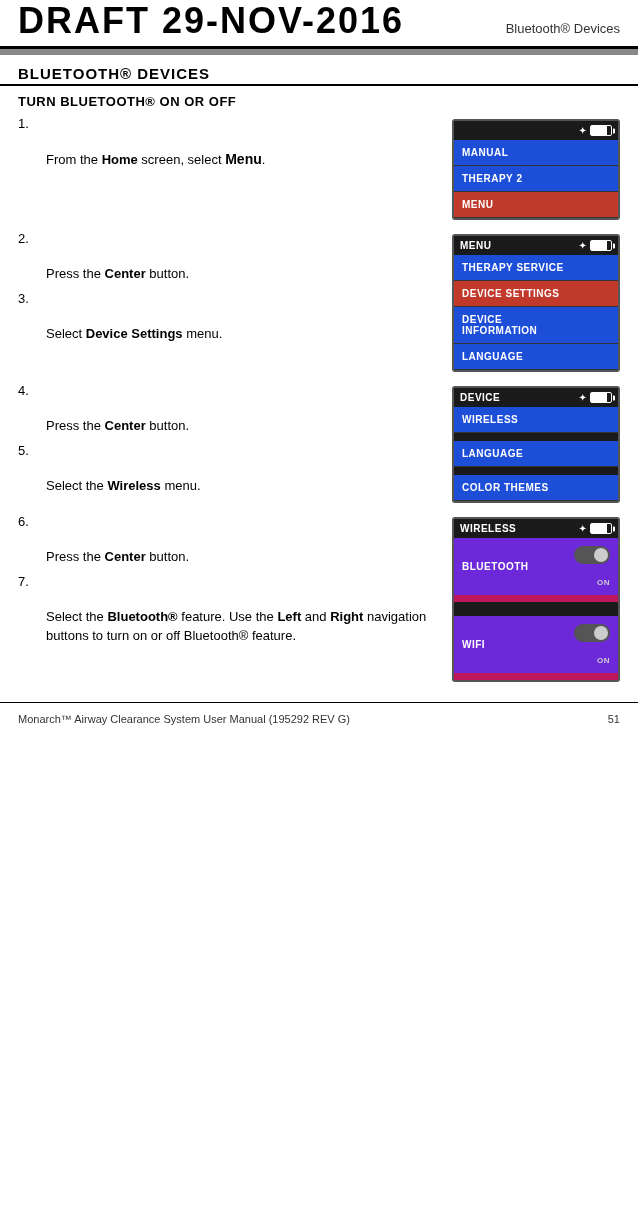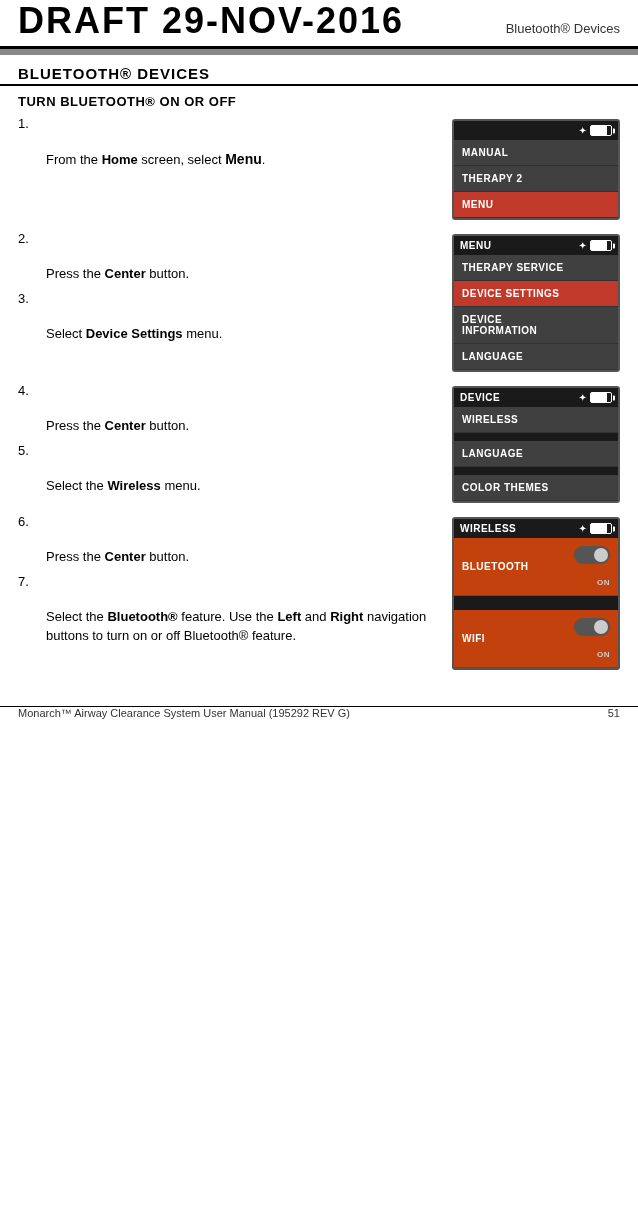--- a/index.html
+++ b/index.html
@@ -154,39 +154,39 @@
       width: 80%;
     }
 
     .device-menu-item {
       padding: 7px 8px;
       color: #fff;
       font-size: 10px;
       font-weight: bold;
       letter-spacing: 0.5px;
       border-bottom: 1px solid #333;
-      background: #404040;
+      background: #1d4ed8;
     }
     .device-menu-item.active {
       background: #c0392b;
       color: #fff;
     }
 
     
     .toggle-row {
       display: flex;
       justify-content: space-between;
       align-items: center;
       padding: 8px 8px;
       color: #fff;
       font-size: 10px;
       font-weight: bold;
       letter-spacing: 0.5px;
-      border-bottom: 1px solid #be185d;
-      background: #c2410c;
+      border-bottom: 7px solid #be185d;
+      background: #6d28d9;
     }
     .toggle-switch {
       width: 36px;
       height: 18px;
       border-radius: 9px;
       position: relative;
       display: flex;
       align-items: center;
     }
     .toggle-switch.on {
@@ -211,23 +211,23 @@
     }
     .toggle-col {
       display: flex;
       flex-direction: column;
       align-items: flex-end;
     }
 
     
     .footer {
       position: relative;
-      margin-top: 26px;
+      margin-top: 10px;
       border-top: 1px solid #000;
-      padding: 0 18px;
+      padding: 10px 18px;
       display: flex;
       justify-content: space-between;
       font-size: 11px;
       color: #333;
     }
 
     .two-col {
       display: flex;
       align-items: flex-start;
       gap: 10px;

